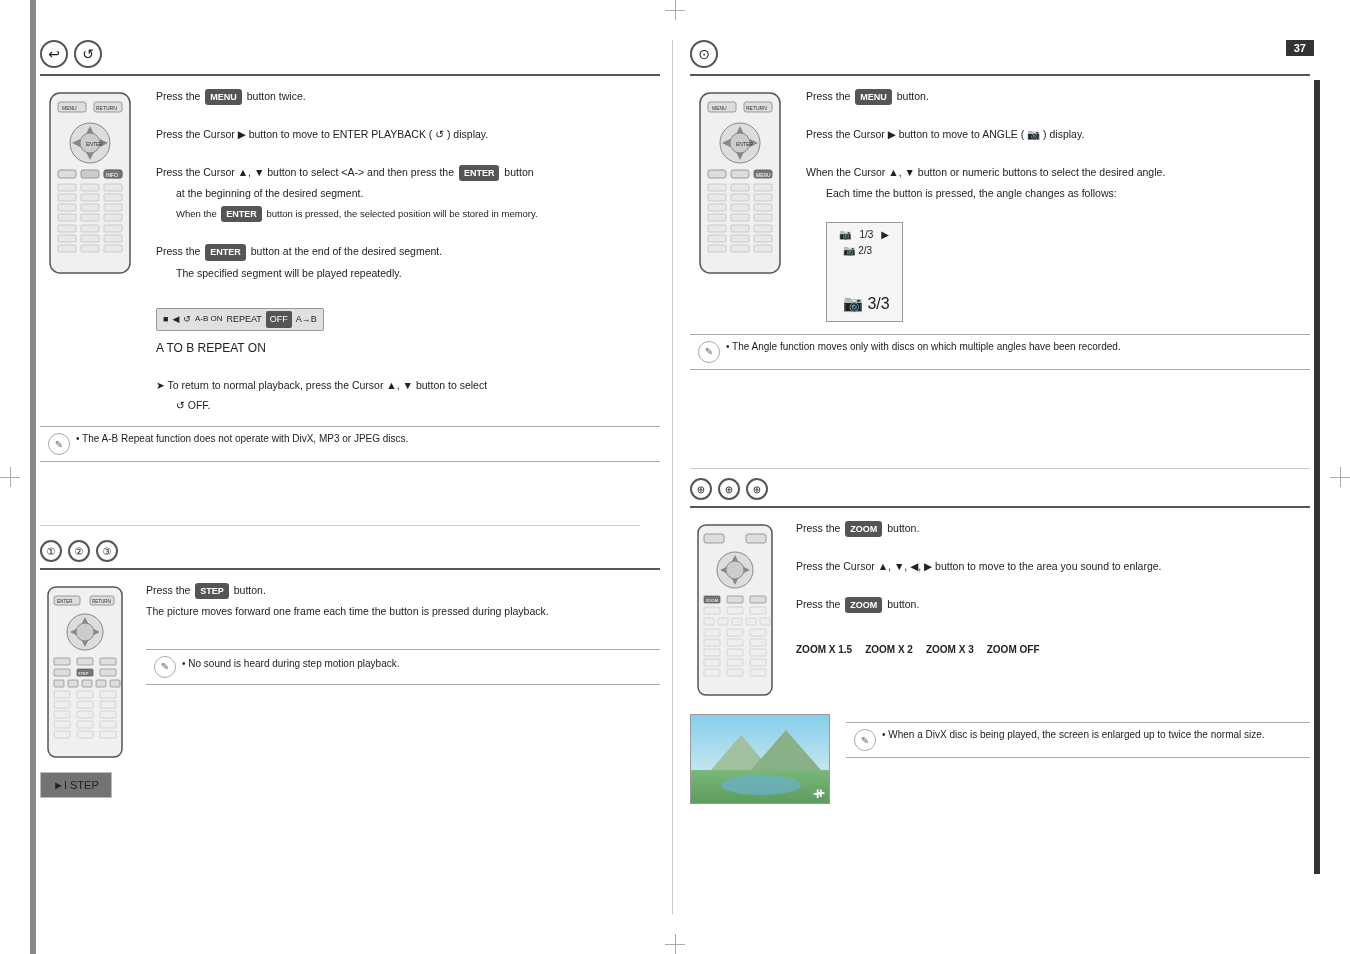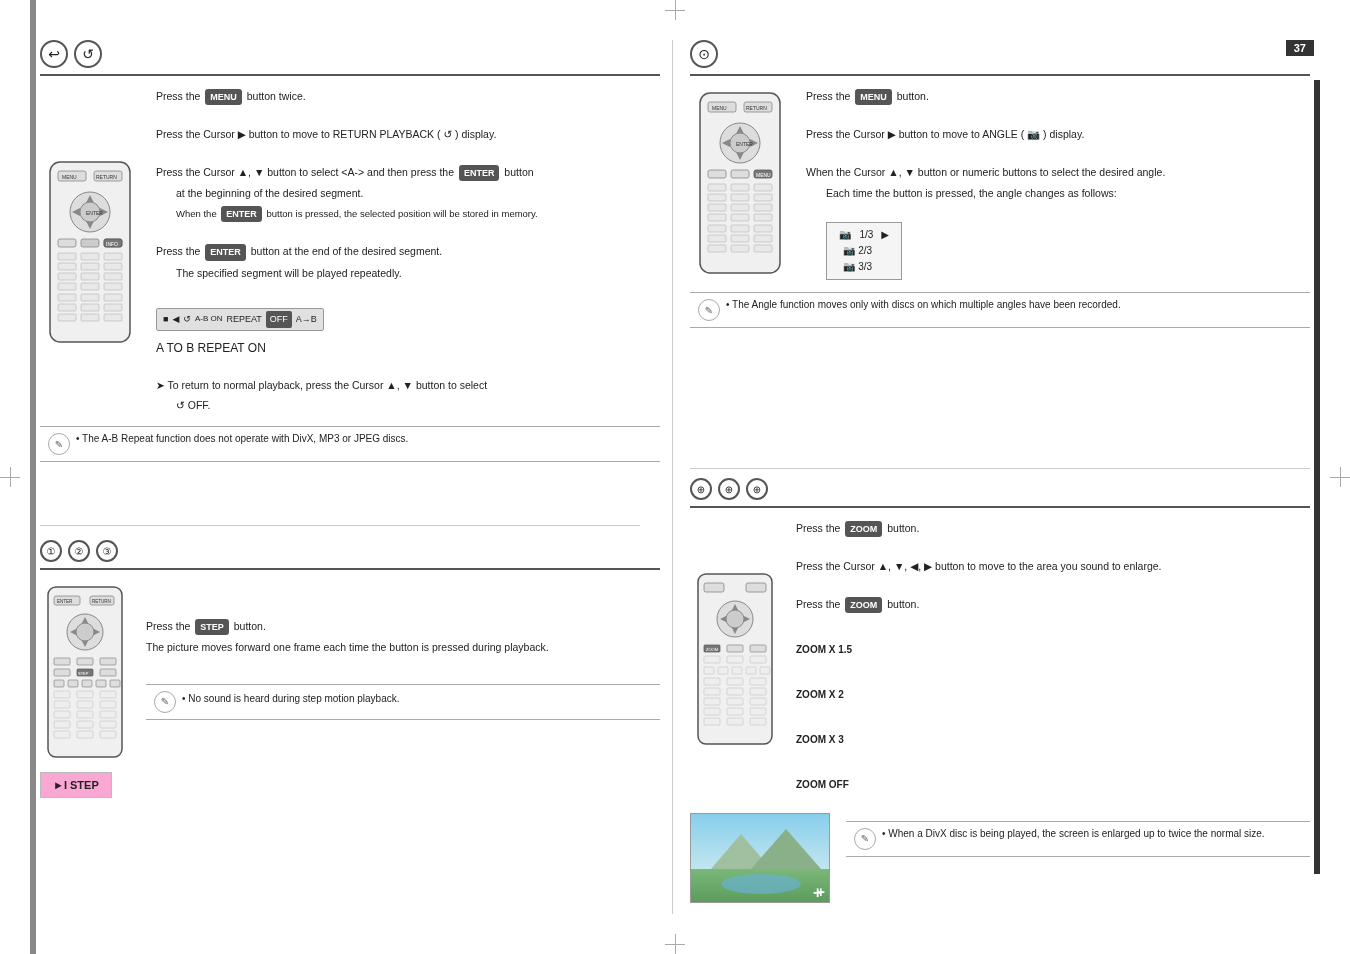--- a/index.html
+++ b/index.html
@@ -211,48 +211,47 @@
     .status-highlight {
       background: #555;
       color: #fff;
       padding: 1px 4px;
       border-radius: 2px;
       font-size: 9px;
     }
 
     
     .step-display {
-      background: #f9a8d4;
+      background: #737373;
       border: 1px solid #bbb;
       padding: 6px 12px;
       margin-top: 8px;
       font-size: 11px;
-      font-weight: bold;
+      font-weight: normal;
       display: inline-block;
     }
 
     
     .zoom-labels {
       display: flex;
-      gap: 29px;
+      gap: 13px;
       margin: 8px 0;
       font-size: 10px;
-      flex-direction: column;
     }
 
     .zoom-label {
       font-weight: bold;
       font-size: 10px;
     }
 
     
     .two-col {
       display: flex;
       gap: 16px;
-      align-items: center;
+      align-items: flex-start;
     }
 
     .col-remote {
       flex-shrink: 0;
     }
 
     .col-text {
       flex: 1;
     }
 
@@ -383,21 +382,21 @@
 
       <div class="col-text">
         <div class="content-area">
           <p>
             <span>Press the</span>
             <span class="btn-inline">MENU</span>
             <span>button twice.</span>
           </p>
           <br>
           <p>
-            Press the Cursor ▶ button to move to RETURN PLAYBACK ( ↺ ) display.
+            Press the Cursor ▶ button to move to ENTER PLAYBACK ( ↺ ) display.
           </p>
           <br>
           <p>
             Press the Cursor ▲, ▼ button to select &lt;A-&gt; and then press the
             <span class="btn-inline">ENTER</span> button
           </p>
           <p class="indent">at the beginning of the desired segment.</p>
           <p class="indent small-text">
             When the <span class="btn-inline">ENTER</span> button is pressed, the selected position will be stored in memory.
           </p>
@@ -580,21 +579,21 @@
           <div style="display:inline-block; border: 1px solid #999; background: #f5f5f5; padding: 4px 12px; margin-left:20px;">
             <div style="display:flex; align-items:center; gap:8px; font-size:10px;">
               <span>📷</span>
               <span>1/3</span>
               <span>▶</span>
             </div>
             <div style="font-size:10px; padding-left:4px;">
               <span>📷</span>
               <span> 2/3</span>
             </div>
-            <div style="font-size:10px; padding-left:4px;">
+            <div style="font-size:16px; padding-left:4px;margin-top:32px;">
               <span>📷</span>
               <span> 3/3</span>
             </div>
           </div>
         </div>
       </div>
     </div>
 
     <div class="note-box" style="margin-top: 12px;">
       <div class="note-icon">✎</div>

